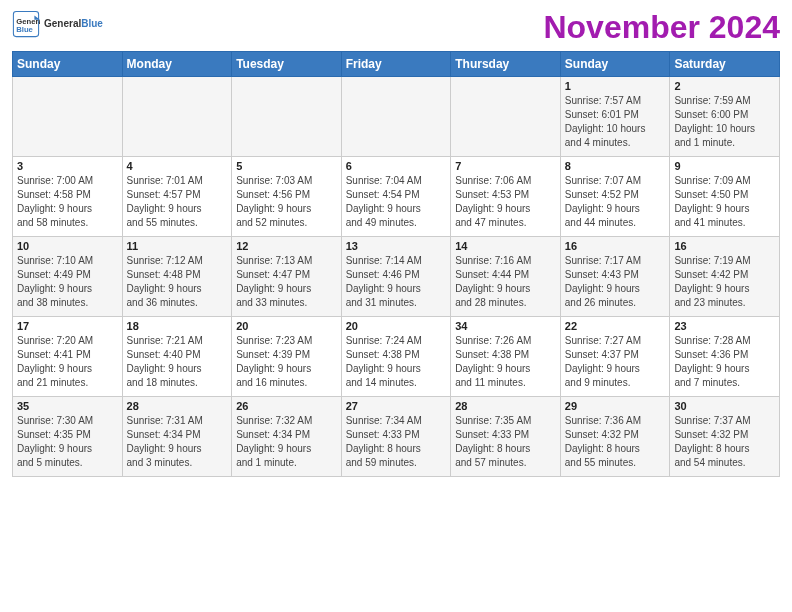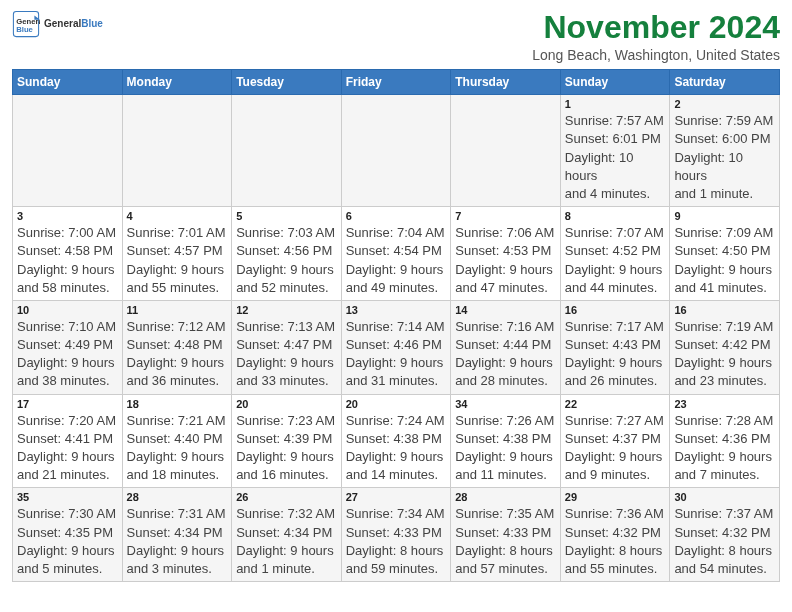--- a/index.html
+++ b/index.html
@@ -28,21 +28,21 @@
     .logo-icon {
       width: 28px;
       height: 28px;
     }
     .title-block {
       text-align: right;
     }
     .month-title {
       font-size: 32px;
       font-weight: bold;
-      color: #15803d;
+      color: #a21caf;
       line-height: 1.1;
     }
     .location {
       font-size: 14px;
       color: #555;
       margin-top: 2px;
     }
     table {
       width: 100%;
       border-collapse: collapse;
@@ -69,21 +69,21 @@
     tbody tr:nth-child(odd) td {
       background: #f5f5f5;
     }
     .day-number {
       font-weight: bold;
       font-size: 11px;
       margin-bottom: 2px;
       color: #222;
     }
     .day-info {
-      font-size: 13px;
+      font-size: 10px;
       color: #444;
       line-height: 1.4;
     }
     td.empty {
       background: #f5f5f5;
     }
   </style>
 </head>
 <body>
 
@@ -97,21 +97,20 @@
         <polygon points="32,8 40,14 32,14" fill="#3a7abf"></polygon>
       </svg>
       <div>
         <div style="font-size:10px;font-weight:bold;color:#333;line-height:1.2">
           <span style="color:#333">General</span><span style="color:#3a7abf">Blue</span>
         </div>
       </div>
     </div>
     <div class="title-block">
       <div class="month-title">November 2024</div>
-      <div class="location">Long Beach, Washington, United States</div>
     </div>
   </div>
 
   <table>
     <thead>
       <tr>
         <th>Sunday</th>
         <th>Monday</th>
         <th>Tuesday</th>
         <th>Friday</th>

